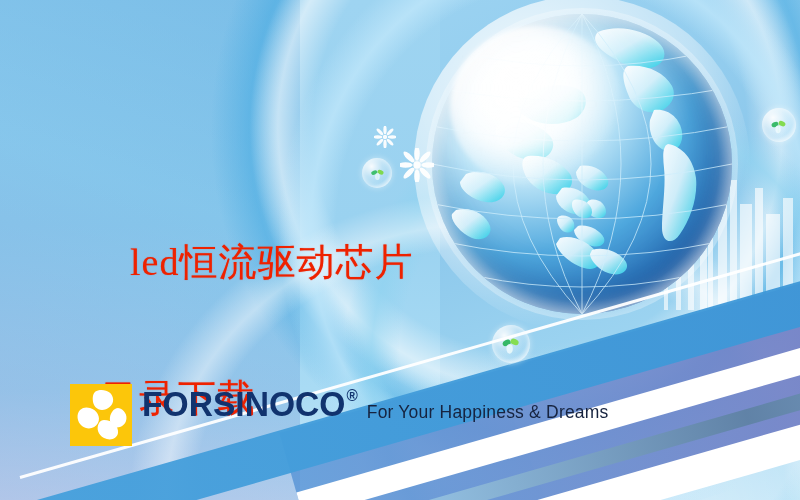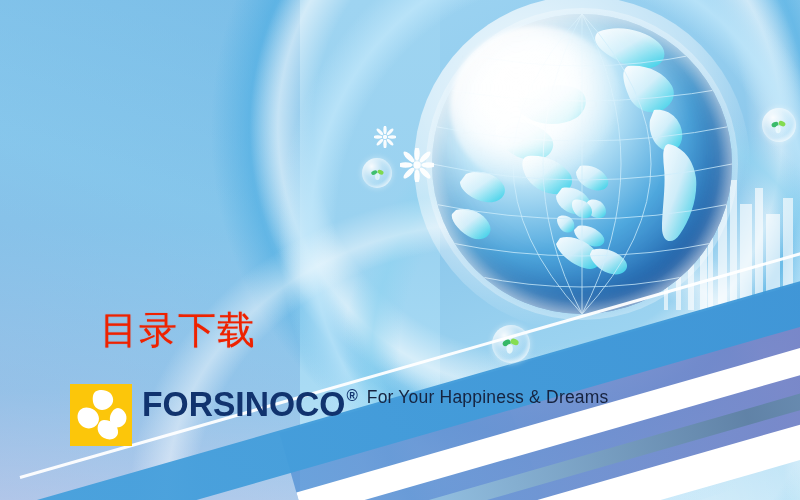--- a/index.html
+++ b/index.html
@@ -219,21 +219,21 @@
     font-size: 16px;
     line-height: 16px;
     margin-top: 2px;
     margin-left: 1px;
   }
   .logo-tag {
     color: #16233f;
     font-size: 17.5px;
     line-height: 20px;
     letter-spacing: 0.2px;
-    margin-top: 1px;
+    margin-top: 16px;
     white-space: nowrap;
   }
 </style>
 </head>
 <body>
 
 <div id="stage">
 
   <div class="layer sky-left"></div>
   <div class="layer right-field"></div>
@@ -390,20 +390,21 @@
   <div class="bubble" style="left:762px; top:108px; width:34px; height:34px;">
     <svg class="sprout" viewBox="0 0 40 40" xmlns="http://www.w3.org/2000/svg">
       <path d="M20 35 L20 17" stroke="#a8e6c8" stroke-width="3" fill="none"></path>
       <ellipse cx="12" cy="17" rx="8" ry="5.5" fill="#3bbb6c" transform="rotate(-24 12 17)"></ellipse>
       <ellipse cx="28" cy="15" rx="8" ry="5.5" fill="#83db50" transform="rotate(24 28 15)"></ellipse>
       <ellipse cx="19" cy="28" rx="6" ry="9" fill="#eefaff" opacity="0.85"></ellipse>
     </svg>
   </div>
 
   <div class="headline">
+    <span class="l1">led恒流驱动芯片</span>
     <span class="l2">目录下载</span>
   </div>
 
   <div class="logo">
     <div class="logo-mark">
       <svg width="62" height="62" viewBox="0 0 62 62" xmlns="http://www.w3.org/2000/svg">
         <g fill="#ffffff">
           <path d="M30 6 C38 6 44 11 43 18 C42 24 35 27 30 26 C25 25 22 20 23 14 C24 9 26 6 30 6 Z" transform="rotate(-12 31 16)"></path>
           <path d="M20 24 C27 26 31 33 28 39 C25 45 17 46 12 42 C7 38 6 30 10 26 C13 23 17 23 20 24 Z"></path>
           <path d="M48 24 C54 25 58 31 56 37 C54 43 47 45 43 42 C39 39 39 32 42 28 C44 25 46 24 48 24 Z"></path>

